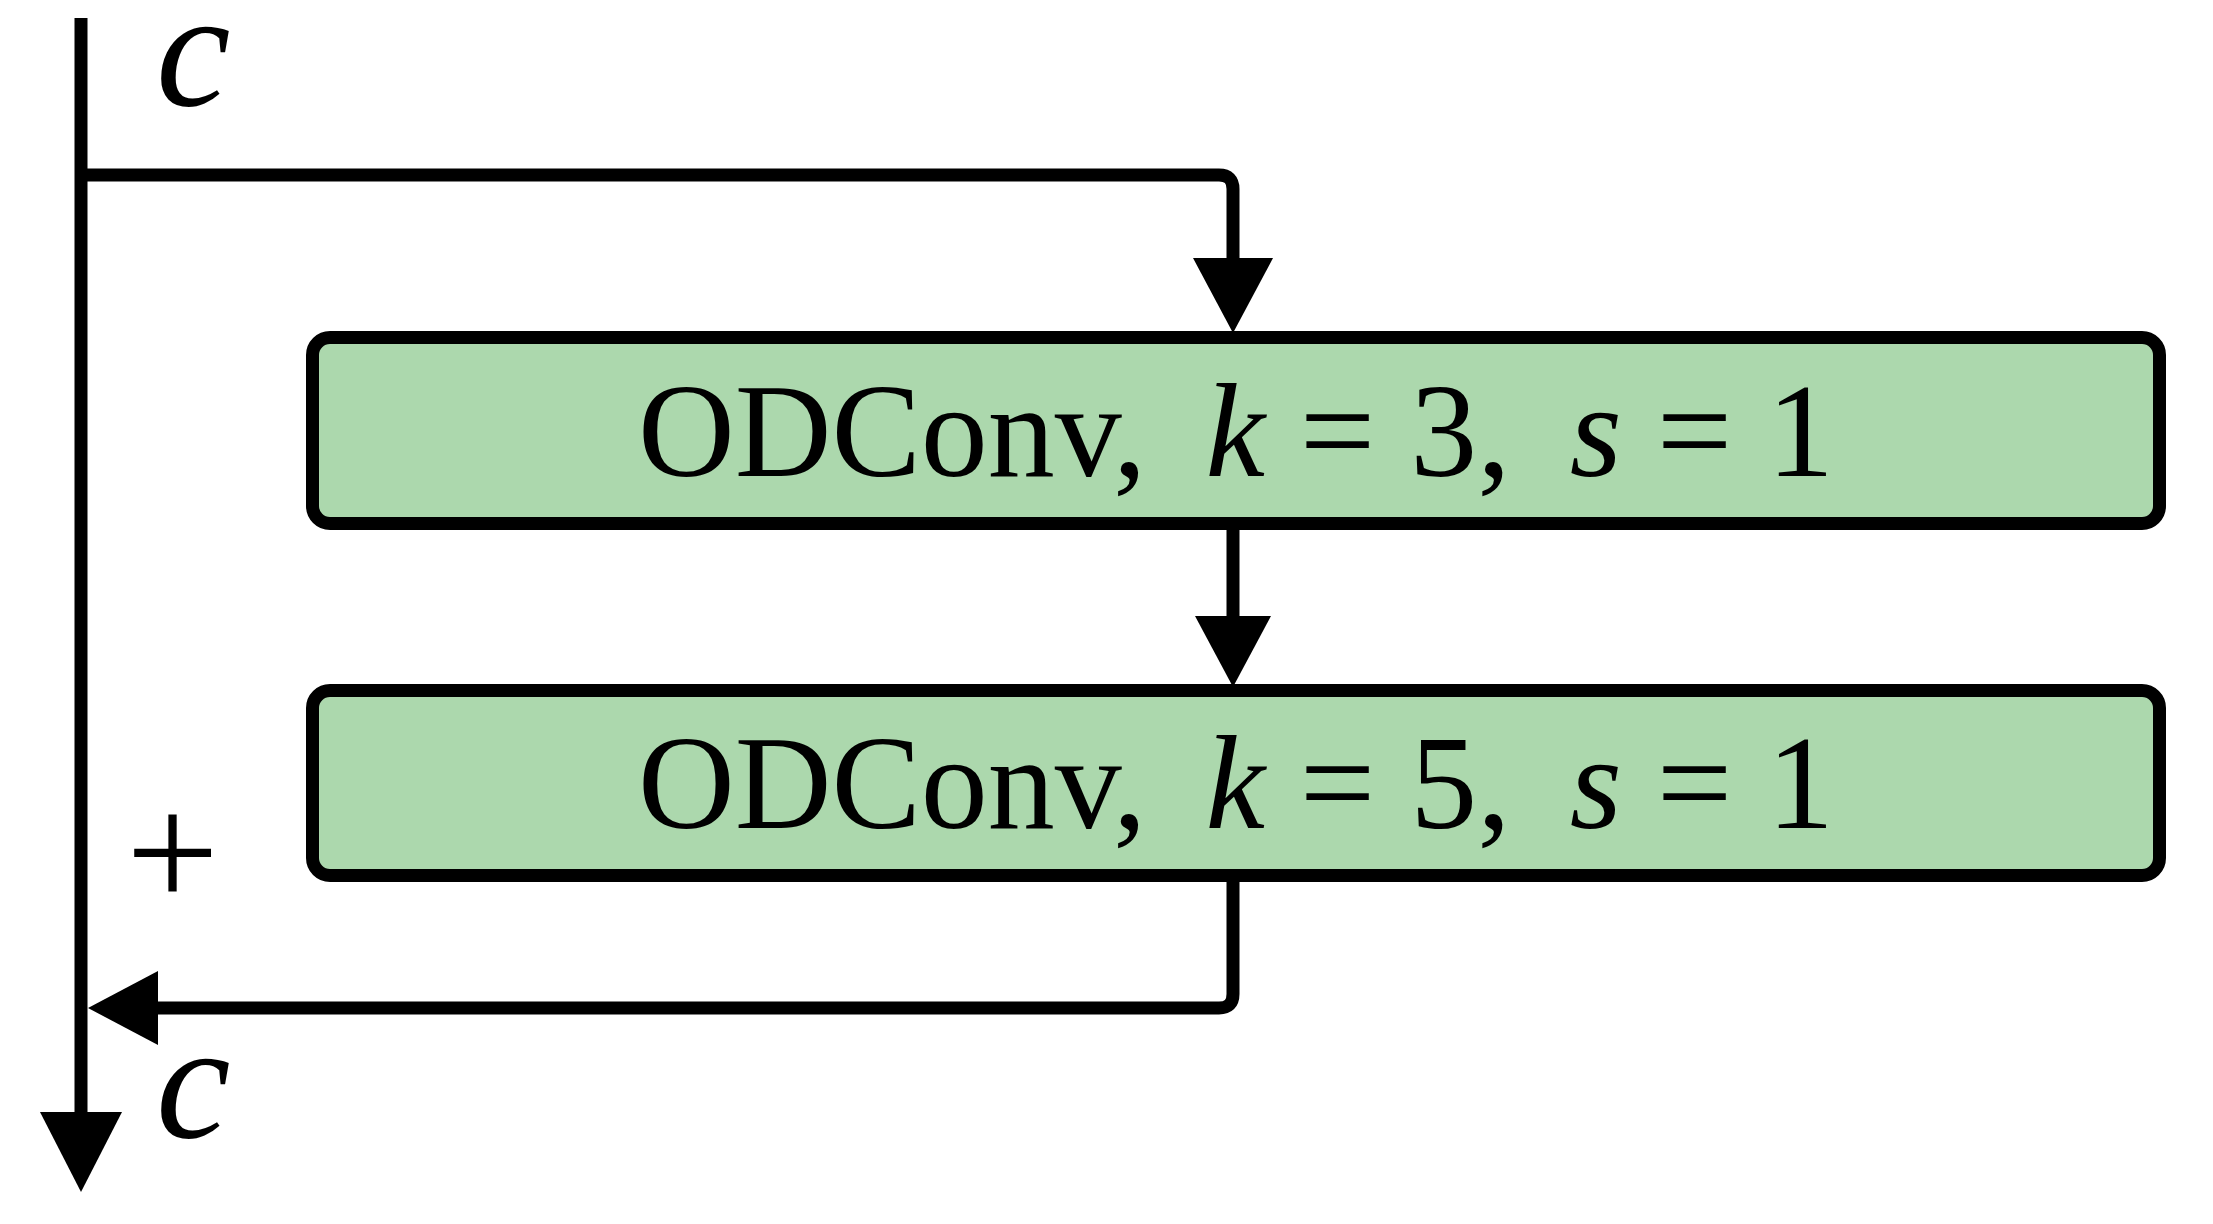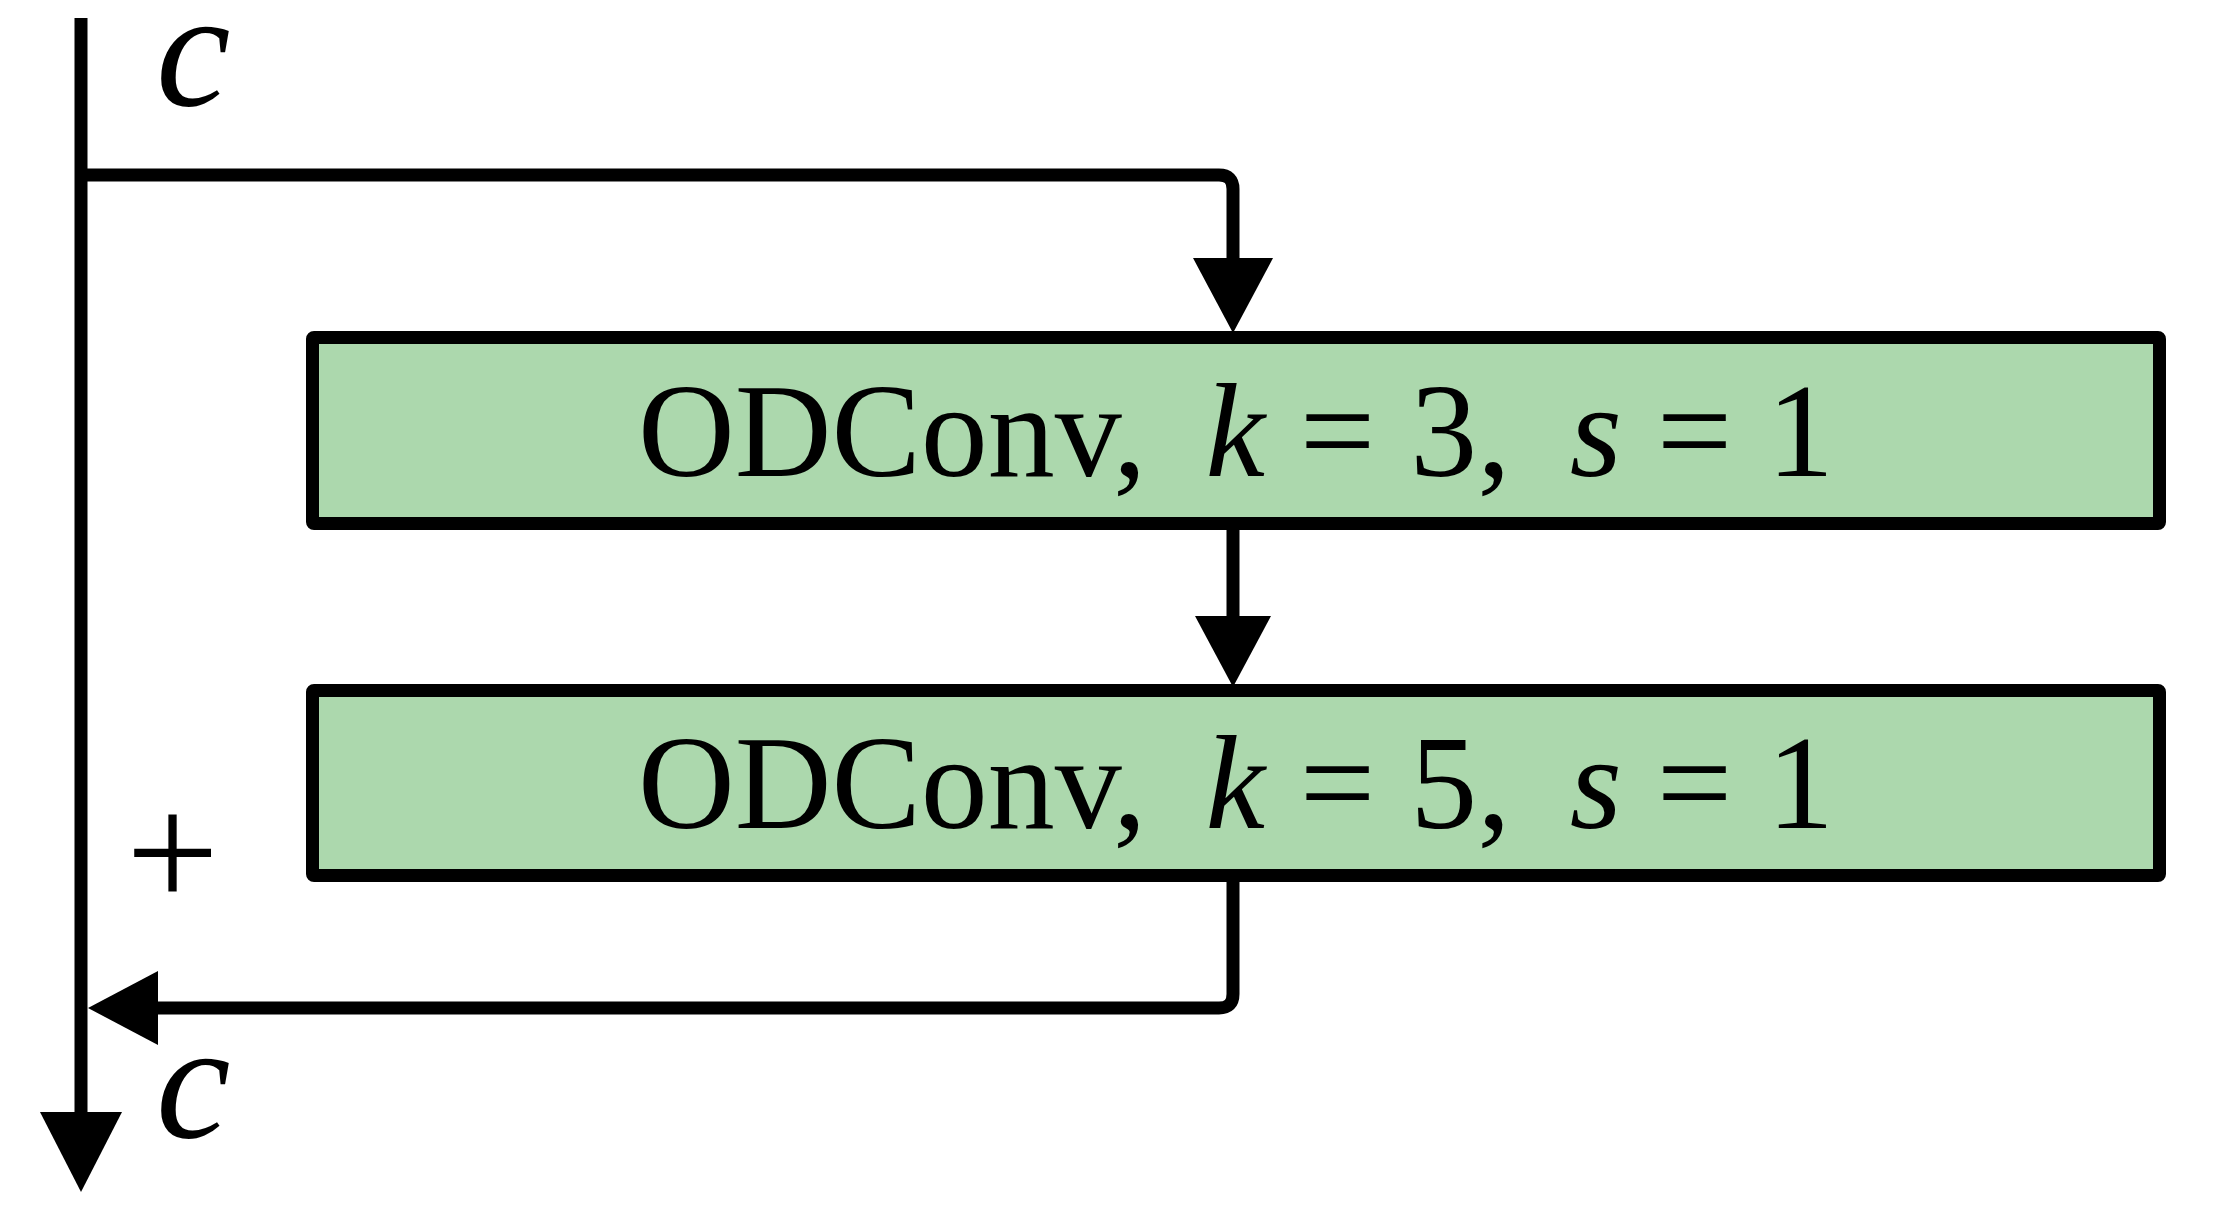--- a/index.html
+++ b/index.html
@@ -32,21 +32,21 @@
   svg.connectors .head { fill: var(--line-color); stroke: none; }
 
   .block {
     position: absolute;
     left: 306px;
     width: 1860px;
     height: 199px;
     box-sizing: border-box;
     background: var(--block-fill);
     border: 13px solid var(--block-border);
-    border-radius: 8px;
+    border-radius: 24px;
     display: flex;
     align-items: center;
     justify-content: center;
   }
   .block-1 { top: 331px; }
   .block-2 { top: 684px; height: 198px; }
 
   .block-label {
     display: flex;
     align-items: baseline;

